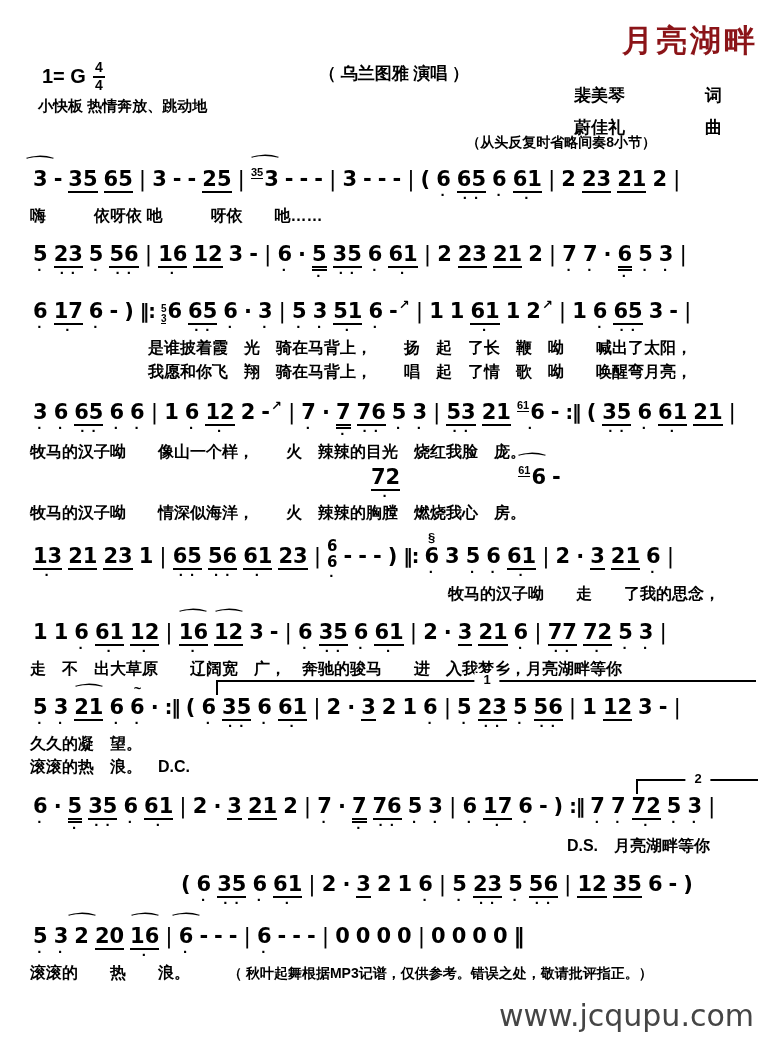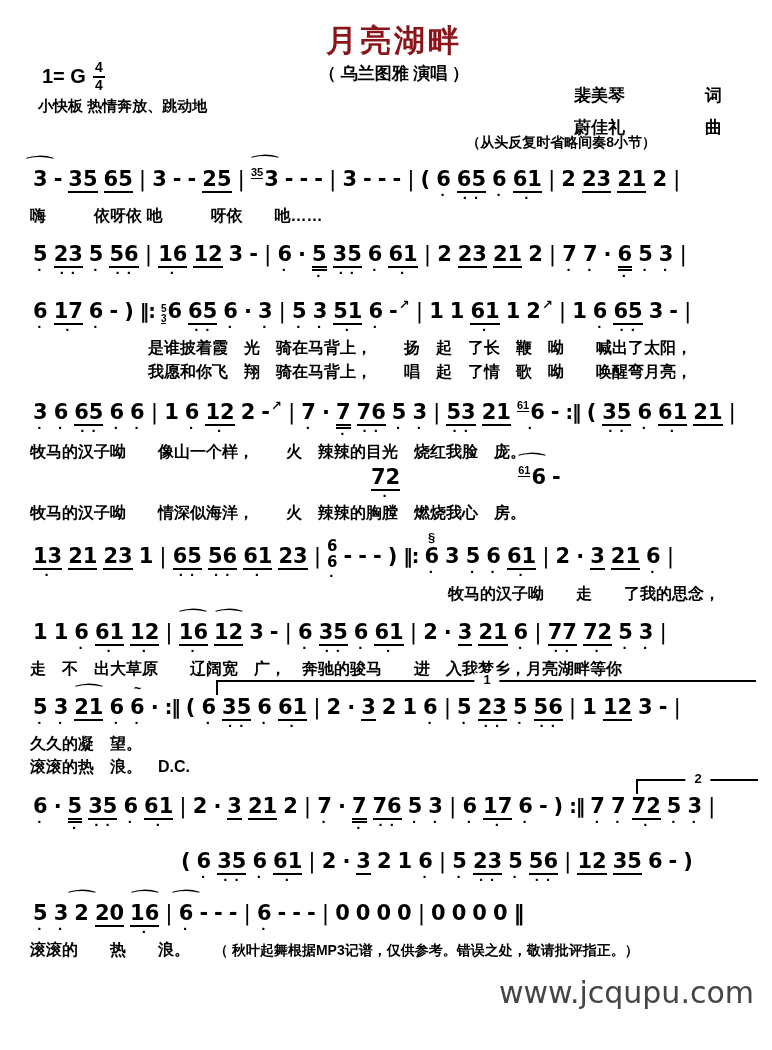--- a/index.html
+++ b/index.html
@@ -1,21 +1,21 @@
 <!DOCTYPE html>
 <html><head>
 <meta charset="utf-8">
 <style>
   html,body{margin:0;padding:0;background:#fff;color:#000;}
   body{width:772px;height:1050px;overflow:hidden;font-family:"Liberation Sans","DejaVu Sans",sans-serif;}
   .page{position:relative;width:772px;height:1050px;padding:0 14px 0 30px;box-sizing:border-box;}
 
   
   .header{position:relative;height:132px;}
-  .title{text-align:center;font-size:31px;font-weight:bold;color:#8b1418;letter-spacing:3px;padding-top:20px;}
+  .title{text-align:right;font-size:31px;font-weight:bold;color:#8b1418;letter-spacing:3px;padding-top:20px;}
   .subtitle{text-align:center;font-size:17px;font-weight:bold;}
   .keyblock{position:absolute;left:12px;top:60px;font-size:20px;font-weight:bold;display:flex;align-items:center;gap:7px;}
   .tsig{display:inline-flex;flex-direction:column;align-items:center;font-size:14px;line-height:1.05;font-weight:bold;}
   .tsig .tnum{border-bottom:2px solid #000;padding:0 2px 1px;}
   .tempo{position:absolute;left:8px;top:97px;font-size:15px;font-weight:bold;white-space:nowrap;}
   .credits{position:absolute;right:36px;top:46px;width:148px;font-size:17px;font-weight:bold;margin-top:38px;}
   .credit-row{display:flex;justify-content:space-between;margin-bottom:9px;}
 
   .annotation{text-align:right;padding-right:102px;font-size:14px;font-weight:bold;margin-top:2px;}
 
@@ -43,21 +43,21 @@
   .lyr.ind5{padding-left:418px;}
   .lyr.right8{text-align:right;padding-right:48px;}
   .row-l4alt{padding:2px 0 10px 338px;}
   .row-l9{padding-left:148px;}
 
   .volta{position:absolute;top:0;height:13px;border-top:2px solid #000;border-left:2px solid #000;}
   .volta .vlabel{position:absolute;left:50%;top:-9px;transform:translateX(-50%);background:#fff;padding:0 9px;font-size:13px;font-weight:bold;line-height:1;}
   .volta1{left:186px;right:2px;}
   .volta2{left:606px;right:0;}
 
-  .bottomrow{display:flex;gap:24px;align-items:baseline;}
+  .bottomrow{display:flex;gap:38px;align-items:baseline;}
   .mp3note{font-size:14px;font-weight:bold;white-space:nowrap;}
   .site{text-align:right;font-size:30px;color:#454545;margin-top:14px;padding-right:4px;font-family:"DejaVu Sans",sans-serif;}
 </style>
 </head>
 <body>
 
 <div class="page">
 
   <div class="header">
     <div class="title">月亮湖畔</div>
@@ -113,20 +113,21 @@
     </div>
   <span class="tok"><span class="num">5</span><span class="below">·</span></span><span class="tok"><span class="num">3</span><span class="below">·</span></span><span class="tok"><span class="above tie">⌒</span><span class="num u1">21</span></span><span class="tok"><span class="num">6</span><span class="below">·</span></span><span class="tok"><span class="above">~</span><span class="num">6</span><span class="below">·</span></span><span class="tok"><span class="num">·</span></span><span class="tok rep"><span class="num">:‖</span></span><span class="tok"><span class="num">(</span></span><span class="tok"><span class="num">6</span><span class="below">·</span></span><span class="tok"><span class="num u1">35</span><span class="below">· ·</span></span><span class="tok"><span class="num">6</span><span class="below">·</span></span><span class="tok"><span class="num u1">61</span><span class="below">·</span></span><span class="tok bar"><span class="num">|</span></span><span class="tok"><span class="num">2</span></span><span class="tok"><span class="num">·</span></span><span class="tok"><span class="num u1">3</span></span><span class="tok"><span class="num">2</span></span><span class="tok"><span class="num">1</span></span><span class="tok"><span class="num">6</span><span class="below">·</span></span><span class="tok bar"><span class="num">|</span></span><span class="tok"><span class="num">5</span><span class="below">·</span></span><span class="tok"><span class="num u1">23</span><span class="below">· ·</span></span><span class="tok"><span class="num">5</span><span class="below">·</span></span><span class="tok"><span class="num u1">56</span><span class="below">· ·</span></span><span class="tok bar"><span class="num">|</span></span><span class="tok"><span class="num">1</span></span><span class="tok"><span class="num u1">12</span></span><span class="tok"><span class="num">3</span></span><span class="tok"><span class="num">-</span></span><span class="tok bar"><span class="num">|</span></span></div>
   <div class="lyr">久久的凝　望。</div>
   <div class="lyr">滚滚的热　浪。　D.C.</div>
 
   <div class="mrow">
     <div class="volta volta2">
       <span class="vlabel">2</span>
     </div>
   <span class="tok"><span class="num">6</span><span class="below">·</span></span><span class="tok"><span class="num">·</span></span><span class="tok"><span class="num u2">5</span><span class="below">·</span></span><span class="tok"><span class="num u1">35</span><span class="below">· ·</span></span><span class="tok"><span class="num">6</span><span class="below">·</span></span><span class="tok"><span class="num u1">61</span><span class="below">·</span></span><span class="tok bar"><span class="num">|</span></span><span class="tok"><span class="num">2</span></span><span class="tok"><span class="num">·</span></span><span class="tok"><span class="num u1">3</span></span><span class="tok"><span class="num u1">21</span></span><span class="tok"><span class="num">2</span></span><span class="tok bar"><span class="num">|</span></span><span class="tok"><span class="num">7</span><span class="below">·</span></span><span class="tok"><span class="num">·</span></span><span class="tok"><span class="num u2">7</span><span class="below">·</span></span><span class="tok"><span class="num u1">76</span><span class="below">· ·</span></span><span class="tok"><span class="num">5</span><span class="below">·</span></span><span class="tok"><span class="num">3</span><span class="below">·</span></span><span class="tok bar"><span class="num">|</span></span><span class="tok"><span class="num">6</span><span class="below">·</span></span><span class="tok"><span class="num u1">17</span><span class="below">·</span></span><span class="tok"><span class="num">6</span><span class="below">·</span></span><span class="tok"><span class="num">-</span></span><span class="tok"><span class="num">)</span></span><span class="tok rep"><span class="num">:‖</span></span><span class="tok"><span class="num">7</span><span class="below">·</span></span><span class="tok"><span class="num">7</span><span class="below">·</span></span><span class="tok"><span class="num u1">72</span><span class="below">·</span></span><span class="tok"><span class="num">5</span><span class="below">·</span></span><span class="tok"><span class="num">3</span><span class="below">·</span></span><span class="tok bar"><span class="num">|</span></span></div>
+  <div class="lyr right8">D.S.　月亮湖畔等你</div>
 
   <div class="mrow row-l9"><span class="tok"><span class="num">(</span></span><span class="tok"><span class="num">6</span><span class="below">·</span></span><span class="tok"><span class="num u1">35</span><span class="below">· ·</span></span><span class="tok"><span class="num">6</span><span class="below">·</span></span><span class="tok"><span class="num u1">61</span><span class="below">·</span></span><span class="tok bar"><span class="num">|</span></span><span class="tok"><span class="num">2</span></span><span class="tok"><span class="num">·</span></span><span class="tok"><span class="num u1">3</span></span><span class="tok"><span class="num">2</span></span><span class="tok"><span class="num">1</span></span><span class="tok"><span class="num">6</span><span class="below">·</span></span><span class="tok bar"><span class="num">|</span></span><span class="tok"><span class="num">5</span><span class="below">·</span></span><span class="tok"><span class="num u1">23</span><span class="below">· ·</span></span><span class="tok"><span class="num">5</span><span class="below">·</span></span><span class="tok"><span class="num u1">56</span><span class="below">· ·</span></span><span class="tok bar"><span class="num">|</span></span><span class="tok"><span class="num u1">12</span></span><span class="tok"><span class="num u1">35</span></span><span class="tok"><span class="num">6</span></span><span class="tok"><span class="num">-</span></span><span class="tok"><span class="num">)</span></span></div>
 
   <div class="mrow"><span class="tok"><span class="num">5</span><span class="below">·</span></span><span class="tok"><span class="num">3</span><span class="below">·</span></span><span class="tok"><span class="above tie">⌒</span><span class="num">2</span></span><span class="tok"><span class="num u1">20</span></span><span class="tok"><span class="above tie">⌒</span><span class="num u1">16</span><span class="below">·</span></span><span class="tok bar"><span class="num">|</span></span><span class="tok"><span class="above tie">⌒</span><span class="num">6</span><span class="below">·</span></span><span class="tok"><span class="num">-</span></span><span class="tok"><span class="num">-</span></span><span class="tok"><span class="num">-</span></span><span class="tok bar"><span class="num">|</span></span><span class="tok"><span class="num">6</span><span class="below">·</span></span><span class="tok"><span class="num">-</span></span><span class="tok"><span class="num">-</span></span><span class="tok"><span class="num">-</span></span><span class="tok bar"><span class="num">|</span></span><span class="tok"><span class="num">0</span></span><span class="tok"><span class="num">0</span></span><span class="tok"><span class="num">0</span></span><span class="tok"><span class="num">0</span></span><span class="tok bar"><span class="num">|</span></span><span class="tok"><span class="num">0</span></span><span class="tok"><span class="num">0</span></span><span class="tok"><span class="num">0</span></span><span class="tok"><span class="num">0</span></span><span class="tok final"><span class="num">‖</span></span></div>
   <div class="bottomrow">
     <div class="lyr">滚滚的　　热　　浪。</div>
     <div class="mp3note">（ 秋叶起舞根据MP3记谱，仅供参考。错误之处，敬请批评指正。）</div>
   </div>
 
   <div class="site">www.jcqupu.com</div>

